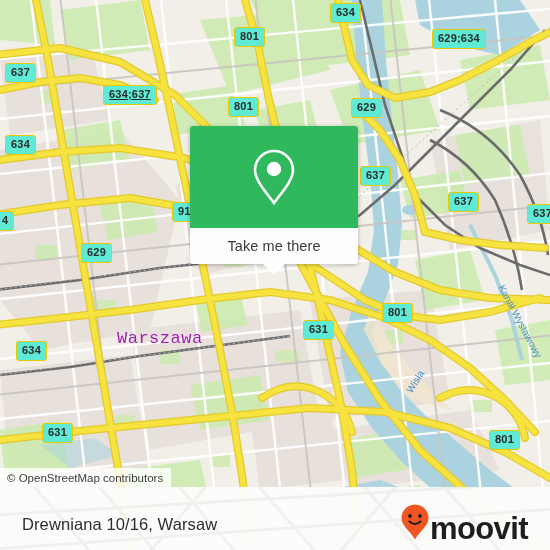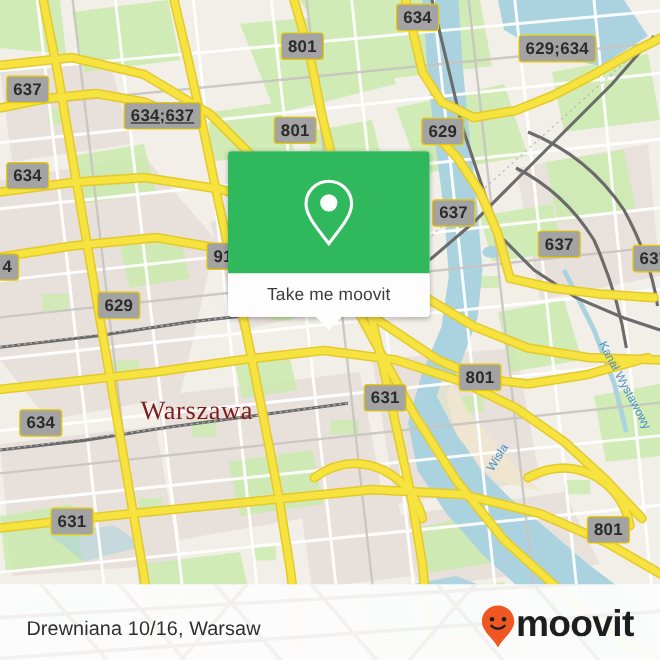--- a/index.html
+++ b/index.html
@@ -25,42 +25,42 @@
     left: 0; top: 0;
     width: 550px; height: 550px;
     background: #f2efe9;
     overflow: hidden;
   }
   #map svg { display: block; }
 
   
   .shield {
     position: absolute;
-    background: #a3a3a3;
+    background: #5eead4;
     border: 1.5px solid #e8c900;
     border-radius: 3px;
     color: #2b2b2b;
-    font-size: 14px;
+    font-size: 11px;
     font-weight: bold;
     line-height: 1;
     padding: 3px 5px 4px 5px;
     letter-spacing: 0.2px;
     white-space: nowrap;
     font-family: "Liberation Sans", sans-serif;
     box-sizing: border-box;
   }
 
   
   .place-label {
     position: absolute;
-    color: #7f1d1d;
-    font-size: 22px;
+    color: #a21caf;
+    font-size: 17px;
     letter-spacing: 0.5px;
     white-space: nowrap;
-    font-family: Liberation Serif, serif;
+    font-family: Liberation Mono, monospace;
   }
   .water-label {
     position: absolute;
     color: #4a90c4;
     font-size: 10px;
     white-space: nowrap;
     font-family: "Liberation Sans", sans-serif;
   }
 
   
@@ -151,21 +151,21 @@
     position: relative;
     font-size: 16.5px;
     color: #2e2e2e;
     font-family: "Liberation Sans", sans-serif;
     letter-spacing: 0.1px;
     z-index: 2;
   }
   #brand-logo {
     position: relative;
     display: flex;
-    align-items: flex-start;
+    align-items: flex-end;
     gap: 1px;
     z-index: 2;
   }
   #brand-wordmark {
     font-size: 31px;
     color: #1e1e1e;
     font-family: "Liberation Sans", sans-serif;
     font-weight: bold;
     letter-spacing: -0.6px;
     line-height: 1;
@@ -368,25 +368,28 @@
     <div id="popup-card">
       <div id="popup-green">
         <span>
           <svg width="46" height="58" viewBox="0 0 46 58" xmlns="http://www.w3.org/2000/svg">
             <path d="M23 3 C12.5 3 4 11.5 4 22 C4 32 14 43 23 55 C32 43 42 32 42 22 C42 11.5 33.5 3 23 3 Z" fill="none" stroke="#ffffff" stroke-width="2.6"></path>
             <circle cx="23" cy="21" r="7.2" fill="#ffffff"></circle>
           </svg>
         </span>
       </div>
       <div id="popup-white">
-        <span id="popup-cta">Take me moovit</span>
+        <span id="popup-cta">Take me there</span>
       </div>
       <div id="popup-tail"></div>
     </div>
 
+    <div id="attribution">
+      <span>© OpenStreetMap contributors</span>
+    </div>
   </div>
 
   <div id="bottom-bar">
     <svg id="bottom-bar-streets" viewBox="0 0 550 63" xmlns="http://www.w3.org/2000/svg">
       <g stroke="#e9e6e2" stroke-width="3" fill="none">
         <path d="M 30,-5 L 95,70"></path>
         <path d="M 95,-5 L 160,70"></path>
         <path d="M 175,-5 L 240,70"></path>
         <path d="M 255,-5 L 320,70"></path>
         <path d="M 360,-5 L 425,70"></path>

